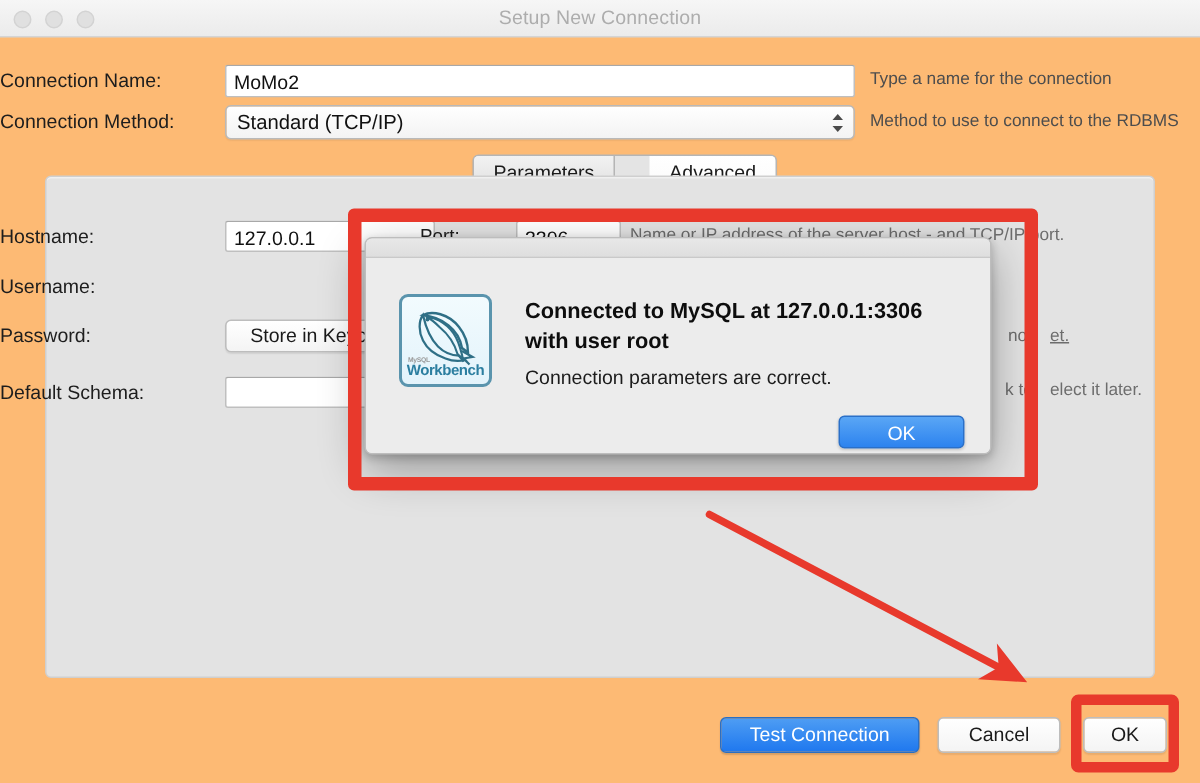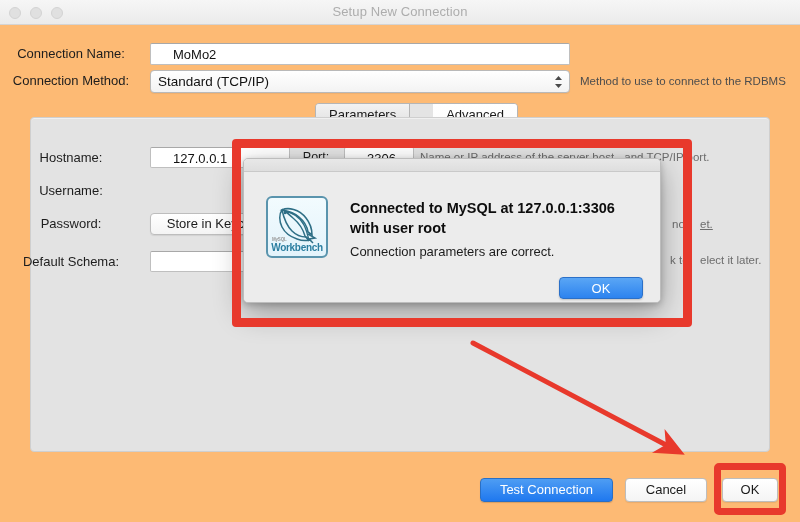--- a/index.html
+++ b/index.html
@@ -44,39 +44,39 @@
     width: 800px;
     text-align: center;
     font-size: 13px;
     color: #adadad;
     letter-spacing: .1px;
   }
 
   
   .form-label {
     position: absolute;
-    text-align: center;
+    text-align: left;
     font-size: 13px;
     color: #1d1d1d;
   }
   .hint {
     position: absolute;
     font-size: 11.5px;
     color: #4d4d4d;
     white-space: nowrap;
   }
   .textfield {
     position: absolute;
     background: #ffffff;
     border: 1px solid #bfbfbf;
     border-top-color: #a8a8a8;
     border-radius: 2px;
     font-size: 13px;
     color: #111;
-    padding: 2px 22px;
+    padding: 2px 5px;
     line-height: 18px;
     overflow: hidden;
     white-space: nowrap;
   }
   .popup {
     position: absolute;
     background: linear-gradient(180deg,#ffffff 0%,#f3f3f3 100%);
     border: 1px solid #b9b9b9;
     border-radius: 4px;
     font-size: 13.5px;
@@ -263,20 +263,21 @@
 
   <div class="titlebar">
     <div class="traffic tl-close"></div>
     <div class="traffic tl-min"></div>
     <div class="traffic tl-max"></div>
     <div class="window-title">Setup New Connection</div>
   </div>
 
   <div class="form-label" style="left:0px; top:46px; width:142px;">Connection Name:</div>
   <div class="textfield" style="left:150px; top:43px; width:420px; height:22px;">MoMo2</div>
+  <div class="hint" style="left:580px; top:47px;">Type a name for the connection</div>
 
   <div class="form-label" style="left:0px; top:73px; width:142px;">Connection Method:</div>
   <div class="popup" style="left:150px; top:70px; width:420px; height:23px;">
     <span>Standard (TCP/IP)</span>
     <span class="chev">
       <svg width="9" height="16" viewBox="0 0 9 16" aria-hidden="true">
         <path d="M4.5 2 L8 6 L1 6 Z" fill="#4a4a4a"></path>
         <path d="M4.5 14 L8 10 L1 10 Z" fill="#4a4a4a"></path>
       </svg>
     </span>
@@ -286,21 +287,21 @@
   <div class="tabs" style="left:315px; top:103px;gap:23px;">
     <div class="tab">Parameters</div>
     <div class="tab active">Advanced</div>
   </div>
 
   <div class="panel"></div>
 
   <div class="form-label" style="left:0px; top:150px; width:142px;">Hostname:</div>
   <div class="textfield" style="left:150px; top:147px; width:140px; height:21px;">127.0.0.1</div>
 
-  <div class="form-label" style="left:292px; top:150px; width:48px; font-size:12.5px;">Port:</div>
+  <div class="form-label" style="left:280px; top:150px; width:48px; font-size:12.5px;">Port:</div>
   <div class="textfield" style="left:344px; top:147px; width:70px; height:21px;">3306</div>
   <div class="occluded" style="left:420px; top:151px; width:350px;">Name or IP address of the server host - and TCP/IP port.</div>
 
   <div class="form-label" style="left:0px; top:183px; width:142px;">Username:</div>
 
   <div class="form-label" style="left:0px; top:216px; width:142px;">Password:</div>
   <div class="btn btn-plain" style="left:150px; top:213px; width:150px; height:22px; line-height:20px;">Store in Keychain ...</div>
   <div class="occluded" style="left:672px; top:218px;">not</div>
   <div class="occluded" style="left:700px; top:218px;text-decoration:underline;">et.</div>
 

